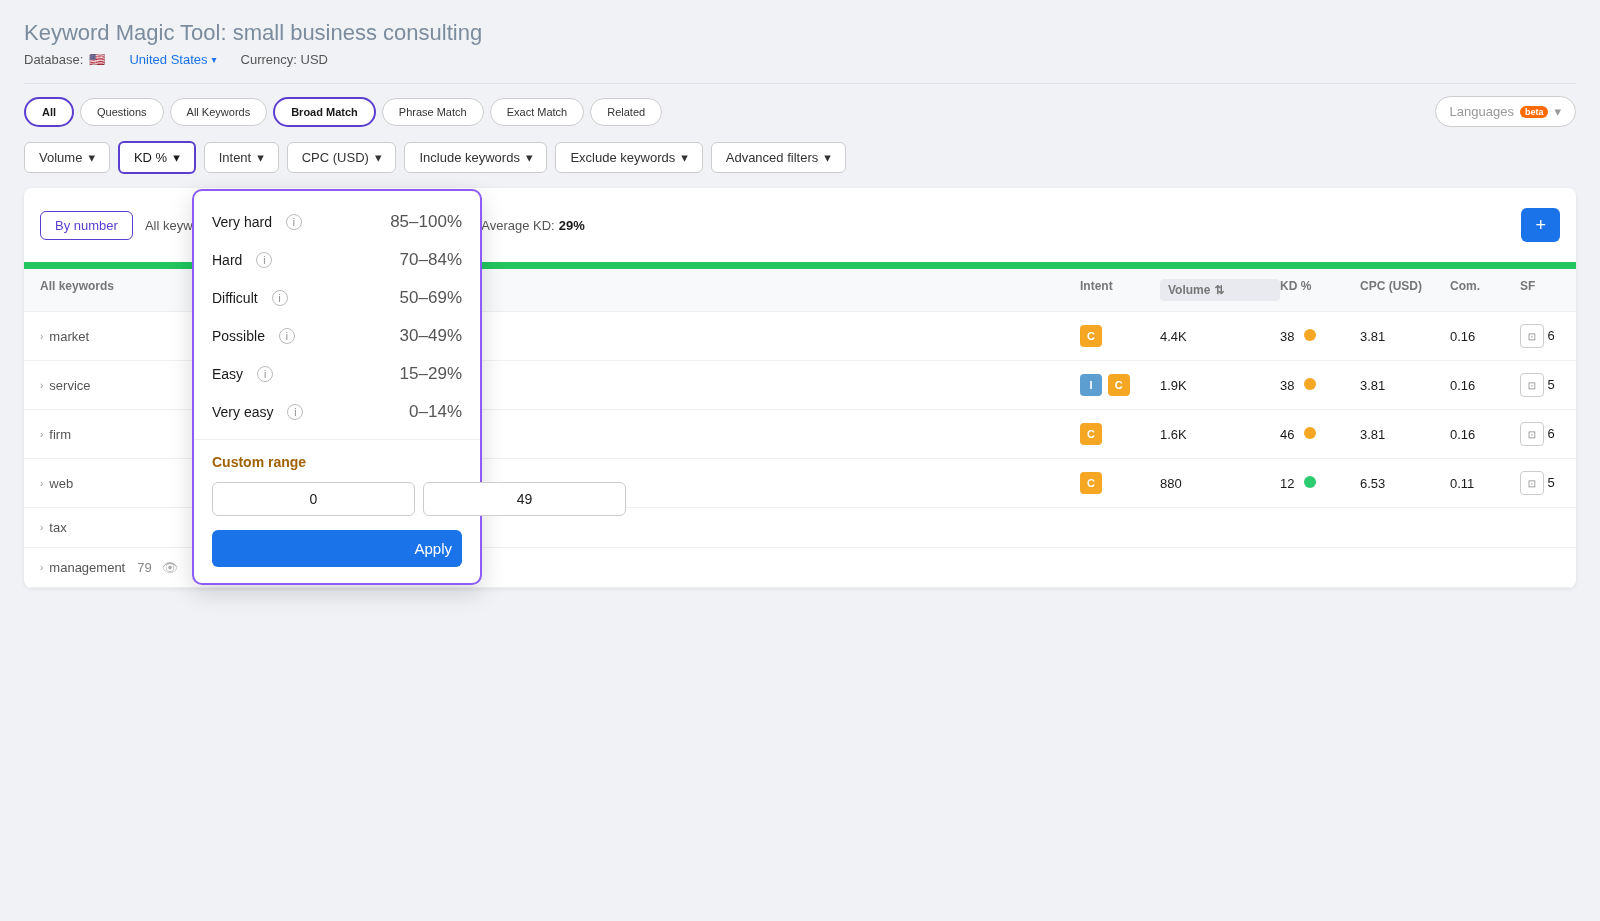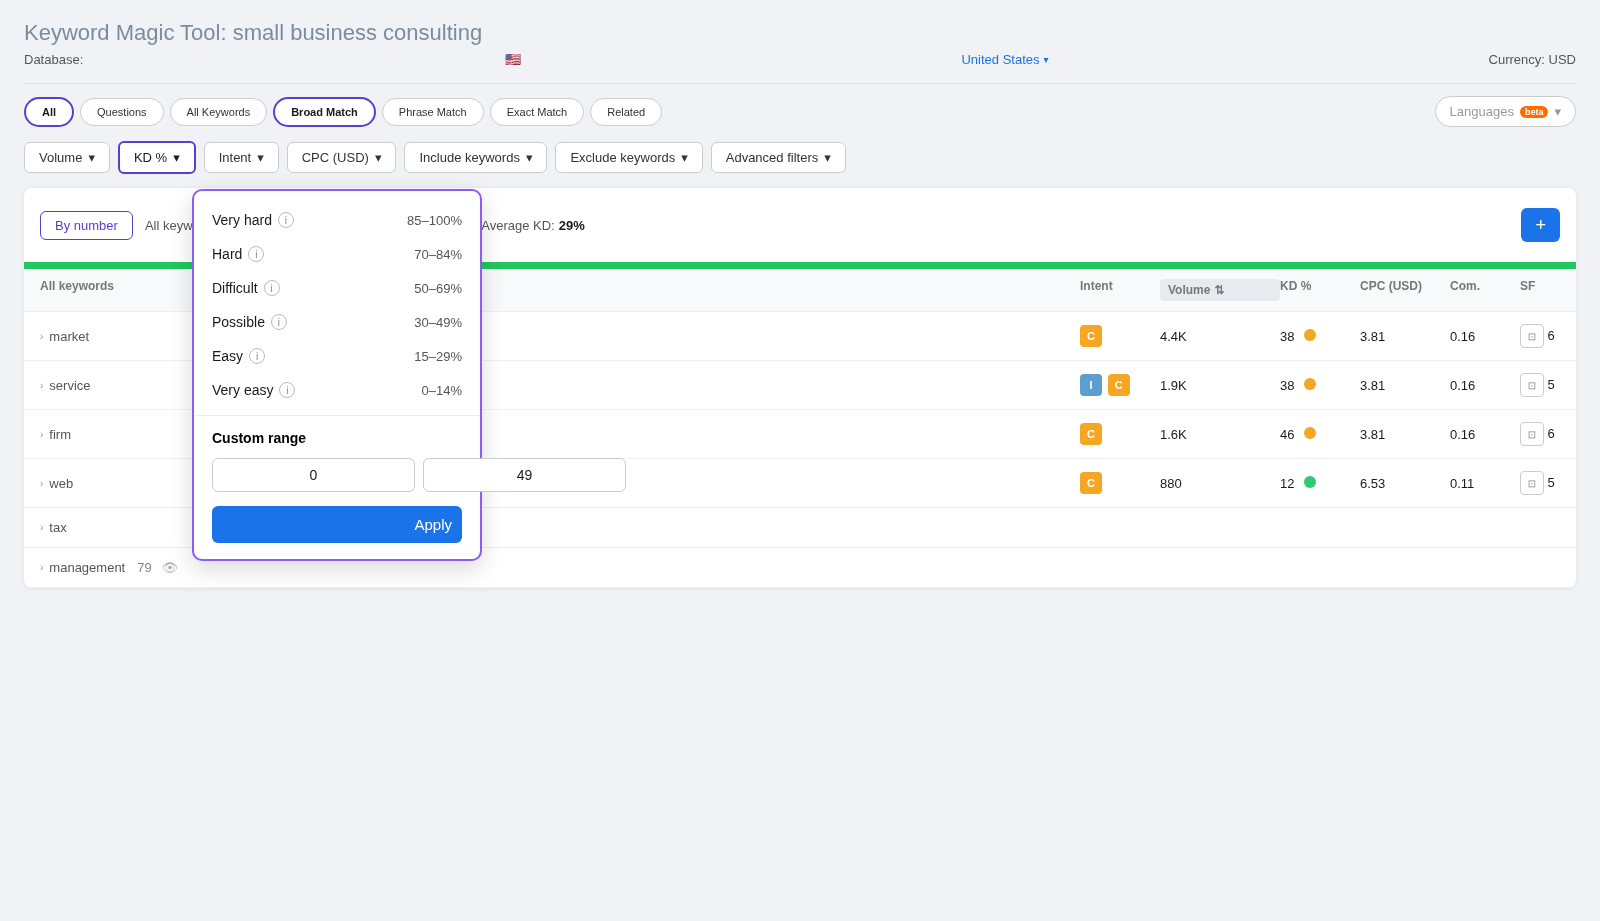--- a/index.html
+++ b/index.html
@@ -26,21 +26,20 @@
       color: #7b8c9e;
       font-weight: 400;
     }
     .meta-row {
       display: flex;
       align-items: center;
       gap: 24px;
       margin-top: 6px;
       font-size: 13px;
       color: #555;
-      justify-content: space-between;
     }
     .db-link {
       color: #1a73e8;
       cursor: pointer;
       display: flex;
       align-items: center;
       gap: 4px;
     }
     .chevron-small {
       font-size: 10px;
@@ -265,48 +264,48 @@
       justify-content: space-between;
       align-items: center;
       padding: 9px 18px;
       cursor: pointer;
       font-size: 14px;
       color: #1a1a1a;
     }
     .kd-option-label {
       display: flex;
       align-items: center;
-      gap: 6px;
+      gap: 14px;
     }
     .info-icon {
       width: 16px;
       height: 16px;
       border-radius: 50%;
       border: 1px solid #bbb;
       display: inline-flex;
       align-items: center;
       justify-content: center;
       font-size: 10px;
       color: #888;
       cursor: pointer;
     }
     .kd-range {
       color: #555;
-      font-size: 13px;
+      font-size: 17px;
     }
     .kd-divider {
       border: none;
       border-top: 1px solid #eee;
       margin: 8px 0;
     }
     .custom-range-label {
       padding: 6px 18px;
       font-weight: 700;
       font-size: 14px;
-      color: #000000;
+      color: #a16207;
     }
     .custom-range-inputs {
       display: flex;
       gap: 8px;
       padding: 6px 18px;
     }
     .custom-range-inputs input {
       flex: 1;
       padding: 8px 10px;
       border: 1px solid #ccc;

